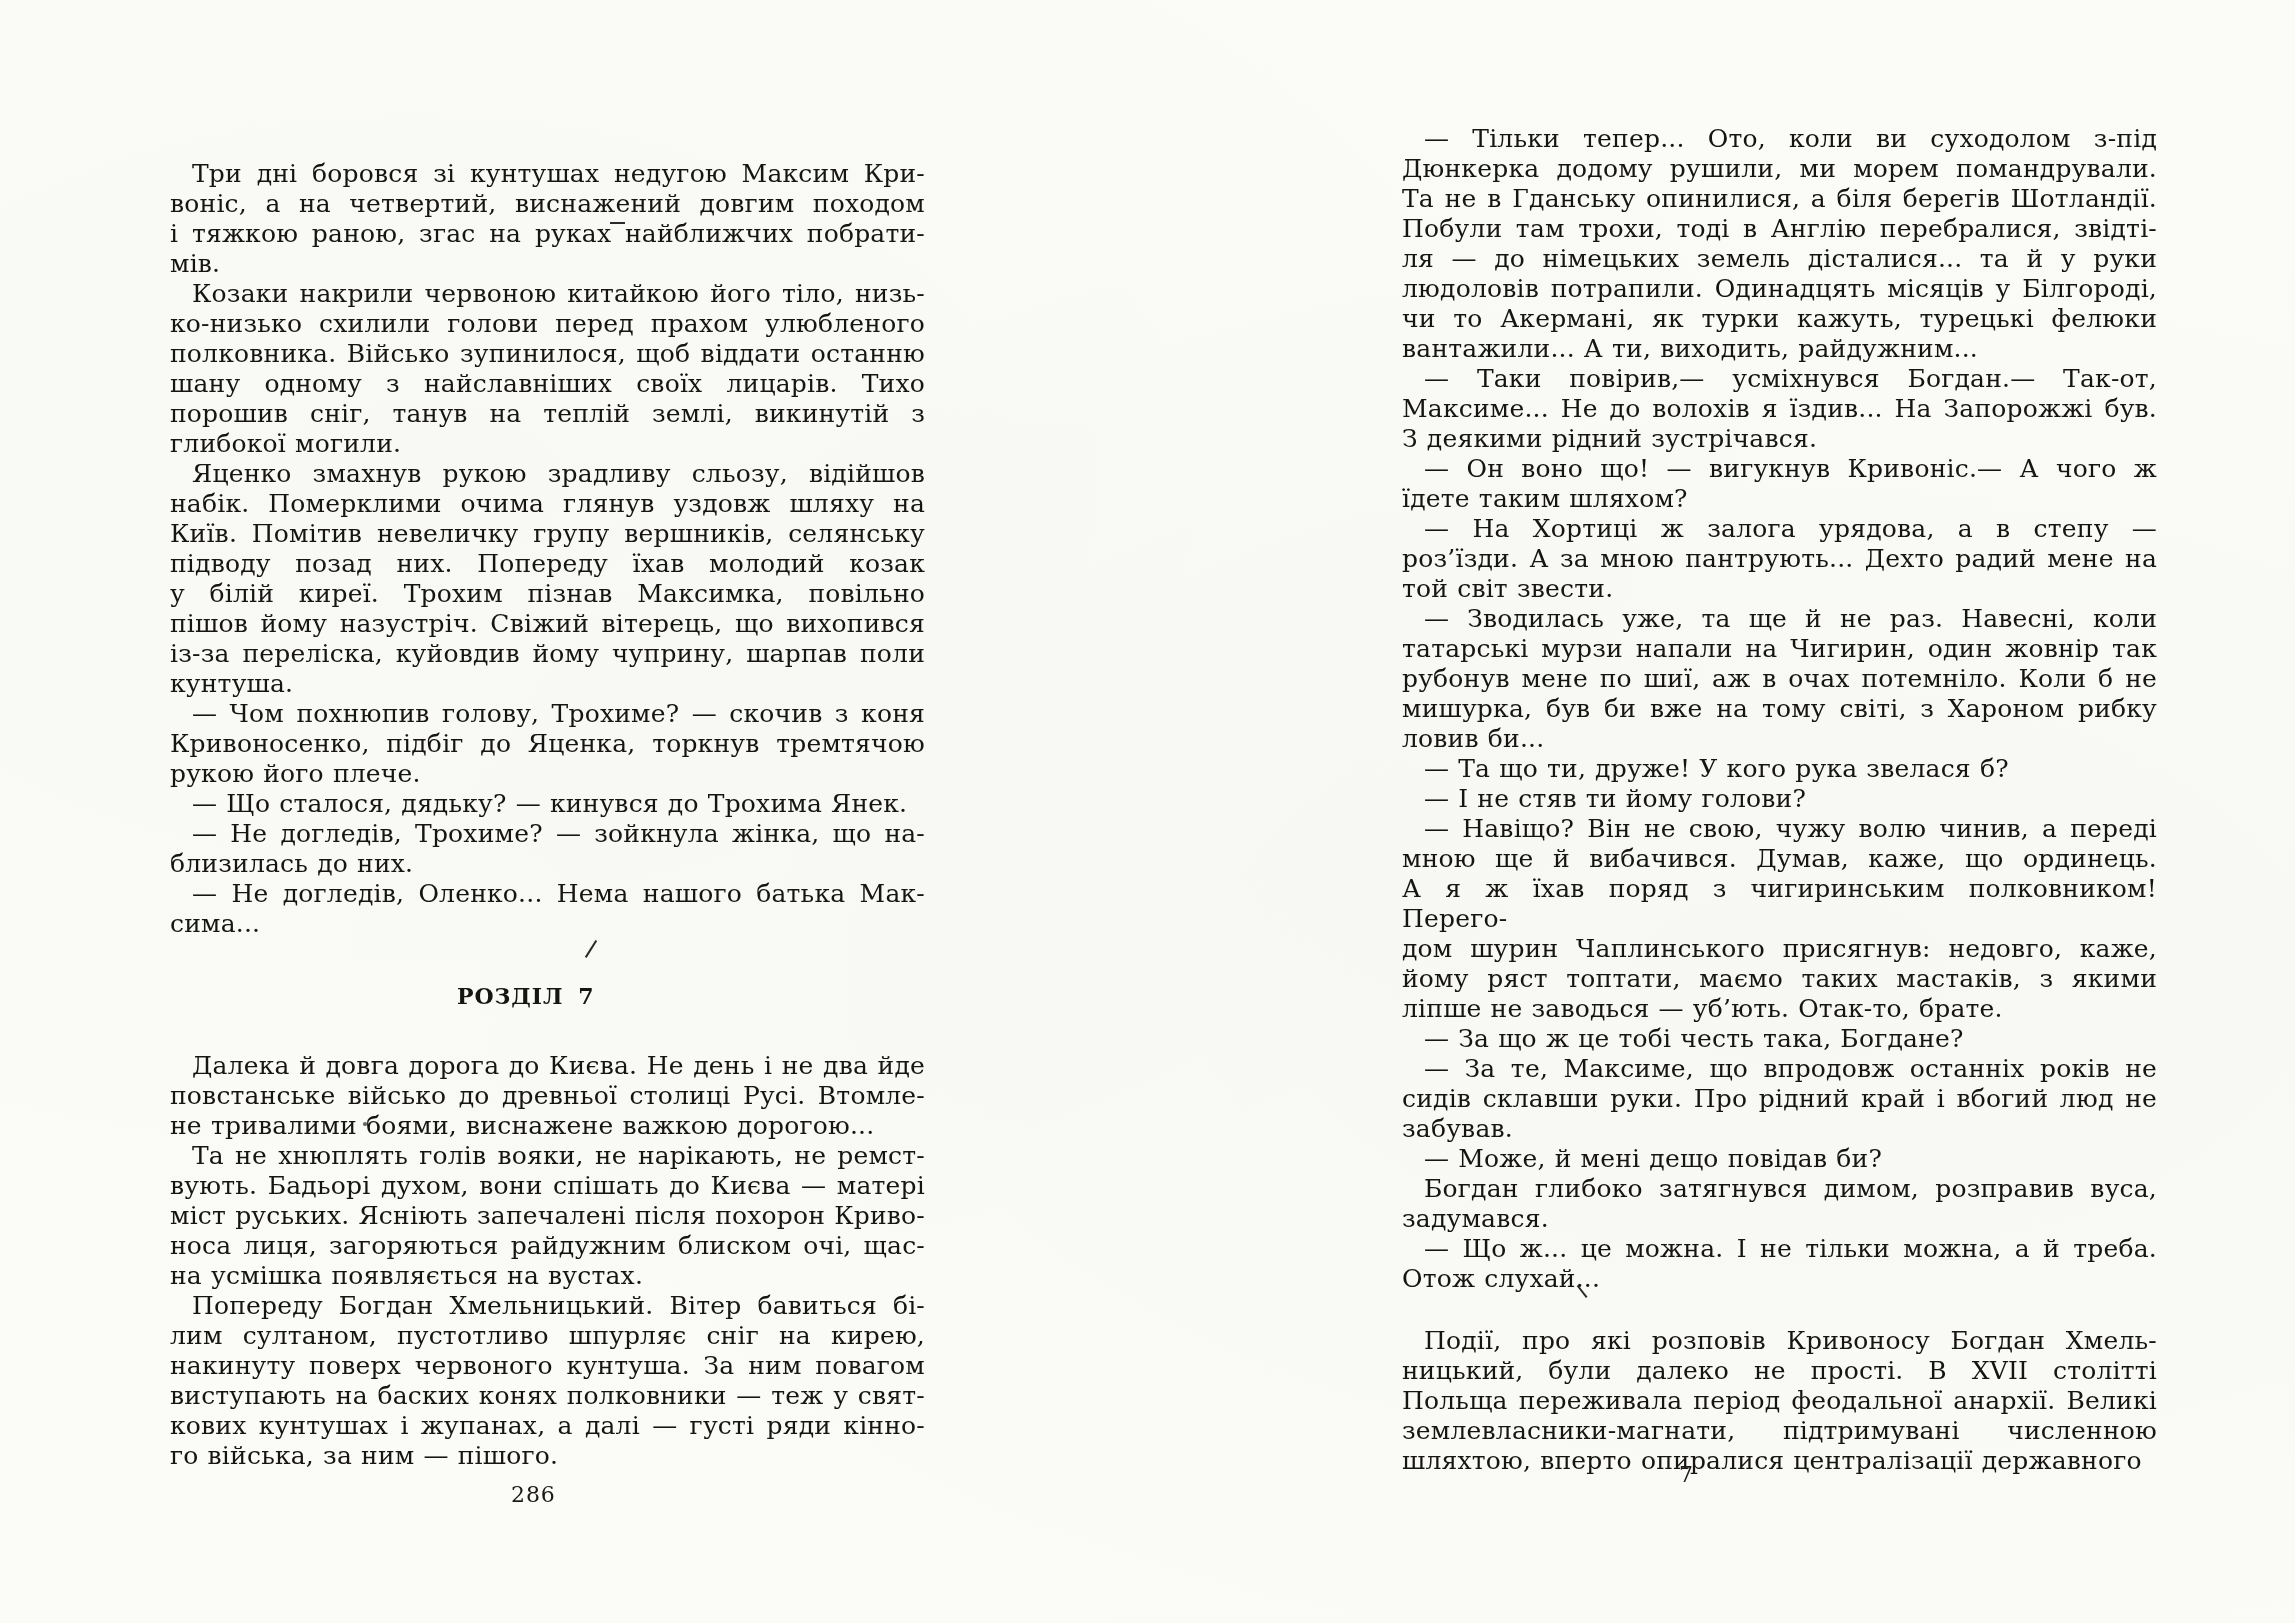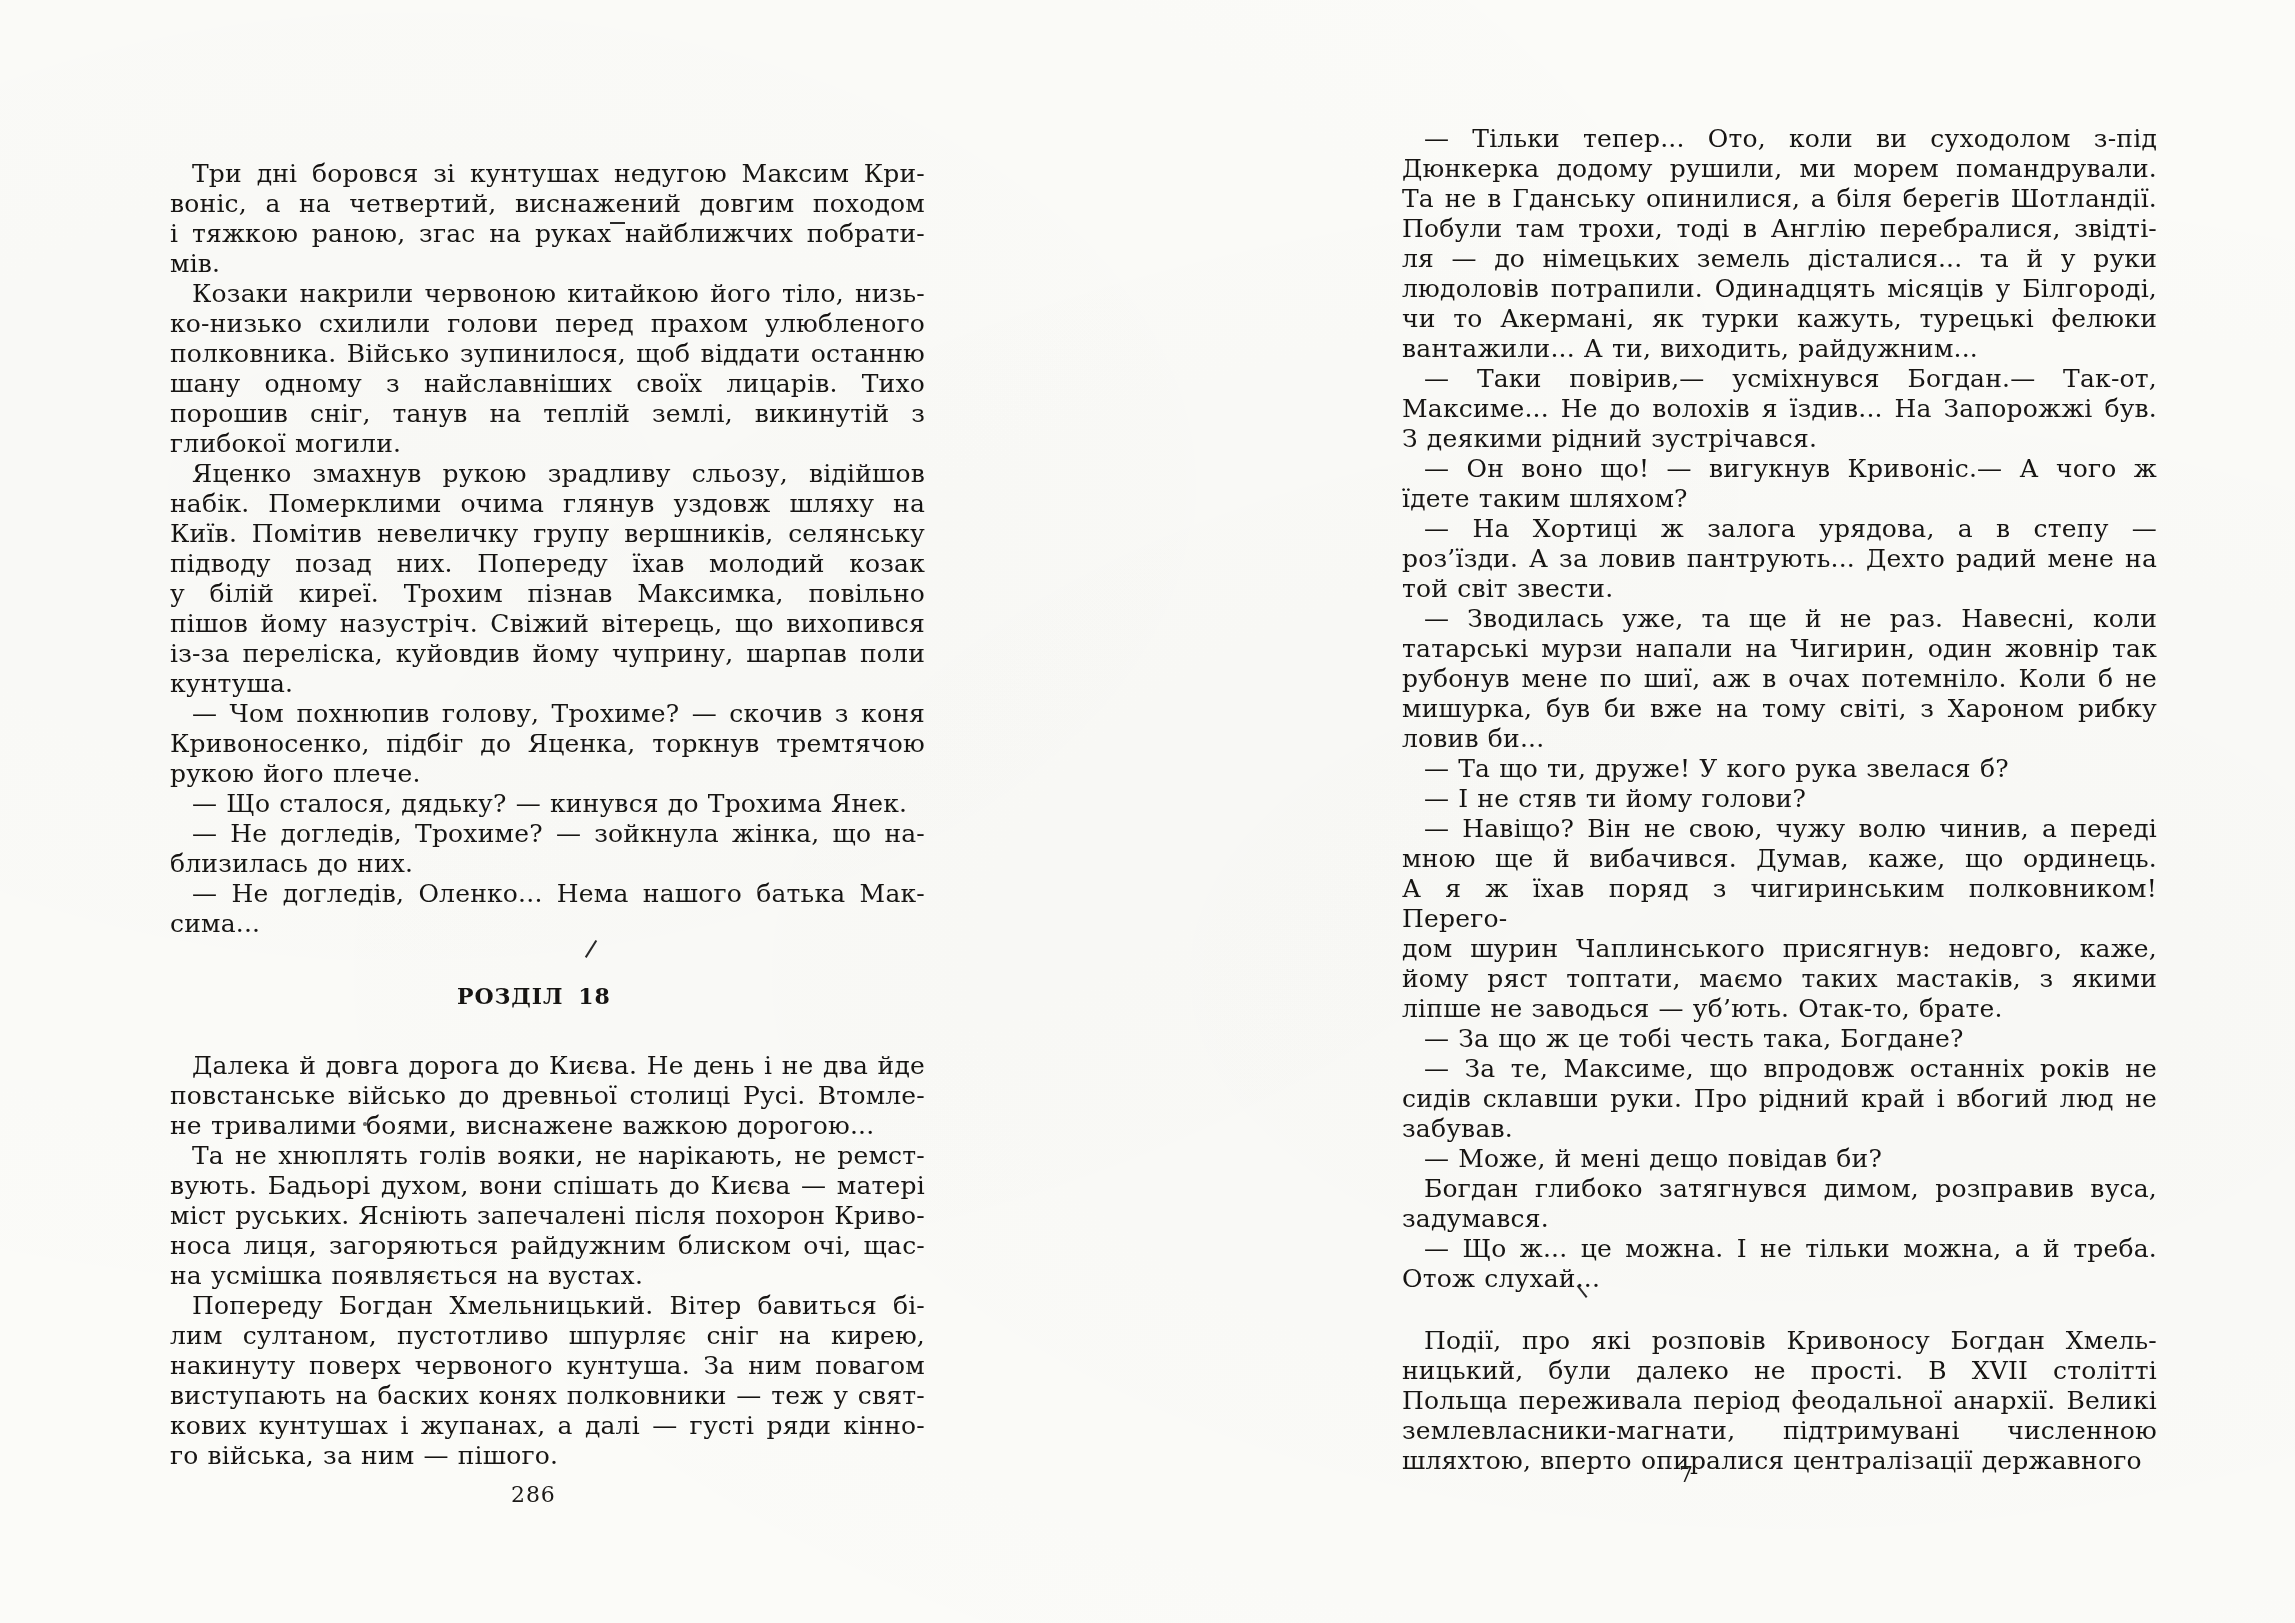--- a/index.html
+++ b/index.html
@@ -103,21 +103,21 @@
         <div class="line first last">— Що сталося, дядьку? — кинувся до Трохима Янек.</div>
       </div>
       <div class="para">
         <div class="line first">— Не догледів, Трохиме? — зойкнула жінка, що на-</div>
         <div class="line last">близилась до них.</div>
       </div>
       <div class="para">
         <div class="line first">— Не догледів, Оленко... Нема нашого батька Мак-</div>
         <div class="line last">сима...</div>
       </div>
-      <div class="chapter-heading">РОЗДІЛ 18</div>
+      <div class="chapter-heading">РОЗДІЛ 7</div>
       <div class="para">
         <div class="line first">Далека й довга дорога до Києва. Не день і не два йде</div>
         <div class="line">повстанське військо до древньої столиці Русі. Втомле-</div>
         <div class="line last">не тривалими боями, виснажене важкою дорогою...</div>
       </div>
       <div class="para">
         <div class="line first">Та не хнюплять голів вояки, не нарікають, не ремст-</div>
         <div class="line">вують. Бадьорі духом, вони спішать до Києва — матері</div>
         <div class="line">міст руських. Ясніють запечалені після похорон Криво-</div>
         <div class="line">носа лиця, загоряються райдужним блиском очі, щас-</div>
@@ -148,21 +148,21 @@
         <div class="line first">— Таки повірив,— усміхнувся Богдан.— Так-от,</div>
         <div class="line">Максиме... Не до волохів я їздив... На Запорожжі був.</div>
         <div class="line last">З деякими рідний зустрічався.</div>
       </div>
       <div class="para">
         <div class="line first">— Он воно що! — вигукнув Кривоніс.— А чого ж</div>
         <div class="line last">їдете таким шляхом?</div>
       </div>
       <div class="para">
         <div class="line first">— На Хортиці ж залога урядова, а в степу —</div>
-        <div class="line">роз’їзди. А за ловив пантрують... Дехто радий мене на</div>
+        <div class="line">роз’їзди. А за мною пантрують... Дехто радий мене на</div>
         <div class="line last">той світ звести.</div>
       </div>
       <div class="para">
         <div class="line first">— Зводилась уже, та ще й не раз. Навесні, коли</div>
         <div class="line">татарські мурзи напали на Чигирин, один жовнір так</div>
         <div class="line">рубонув мене по шиї, аж в очах потемніло. Коли б не</div>
         <div class="line">мишурка, був би вже на тому світі, з Хароном рибку</div>
         <div class="line last">ловив би...</div>
       </div>
       <div class="para">

